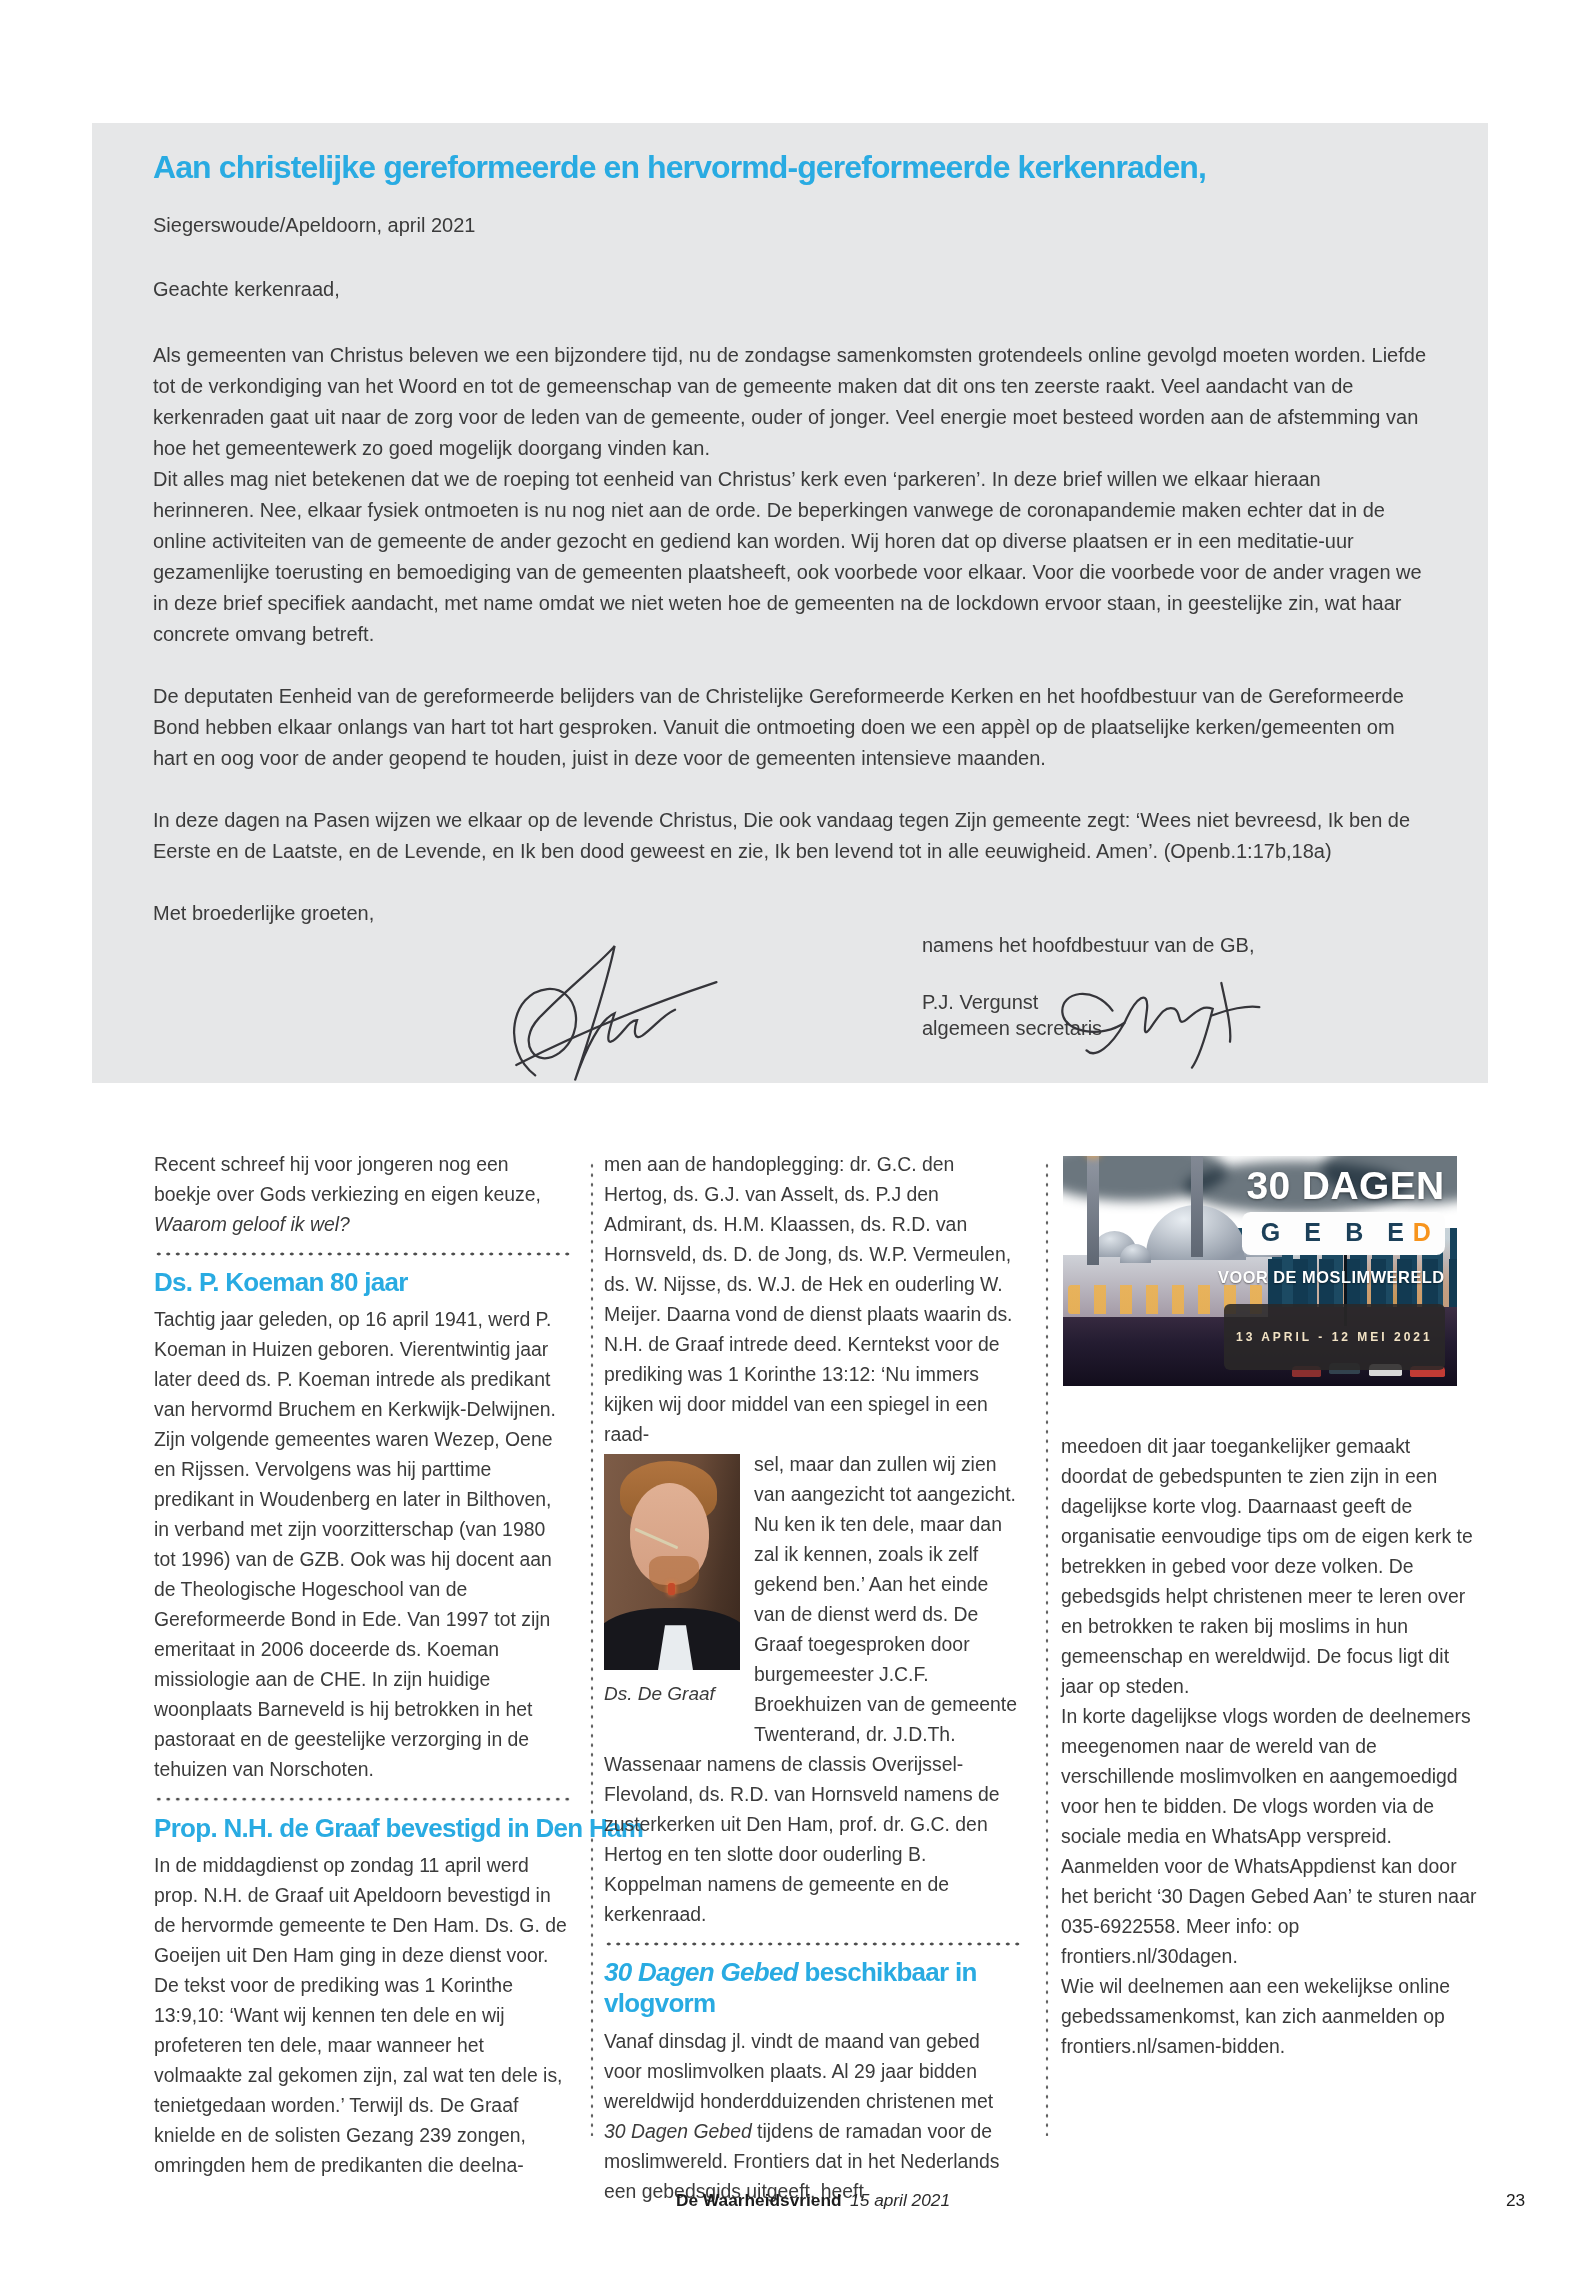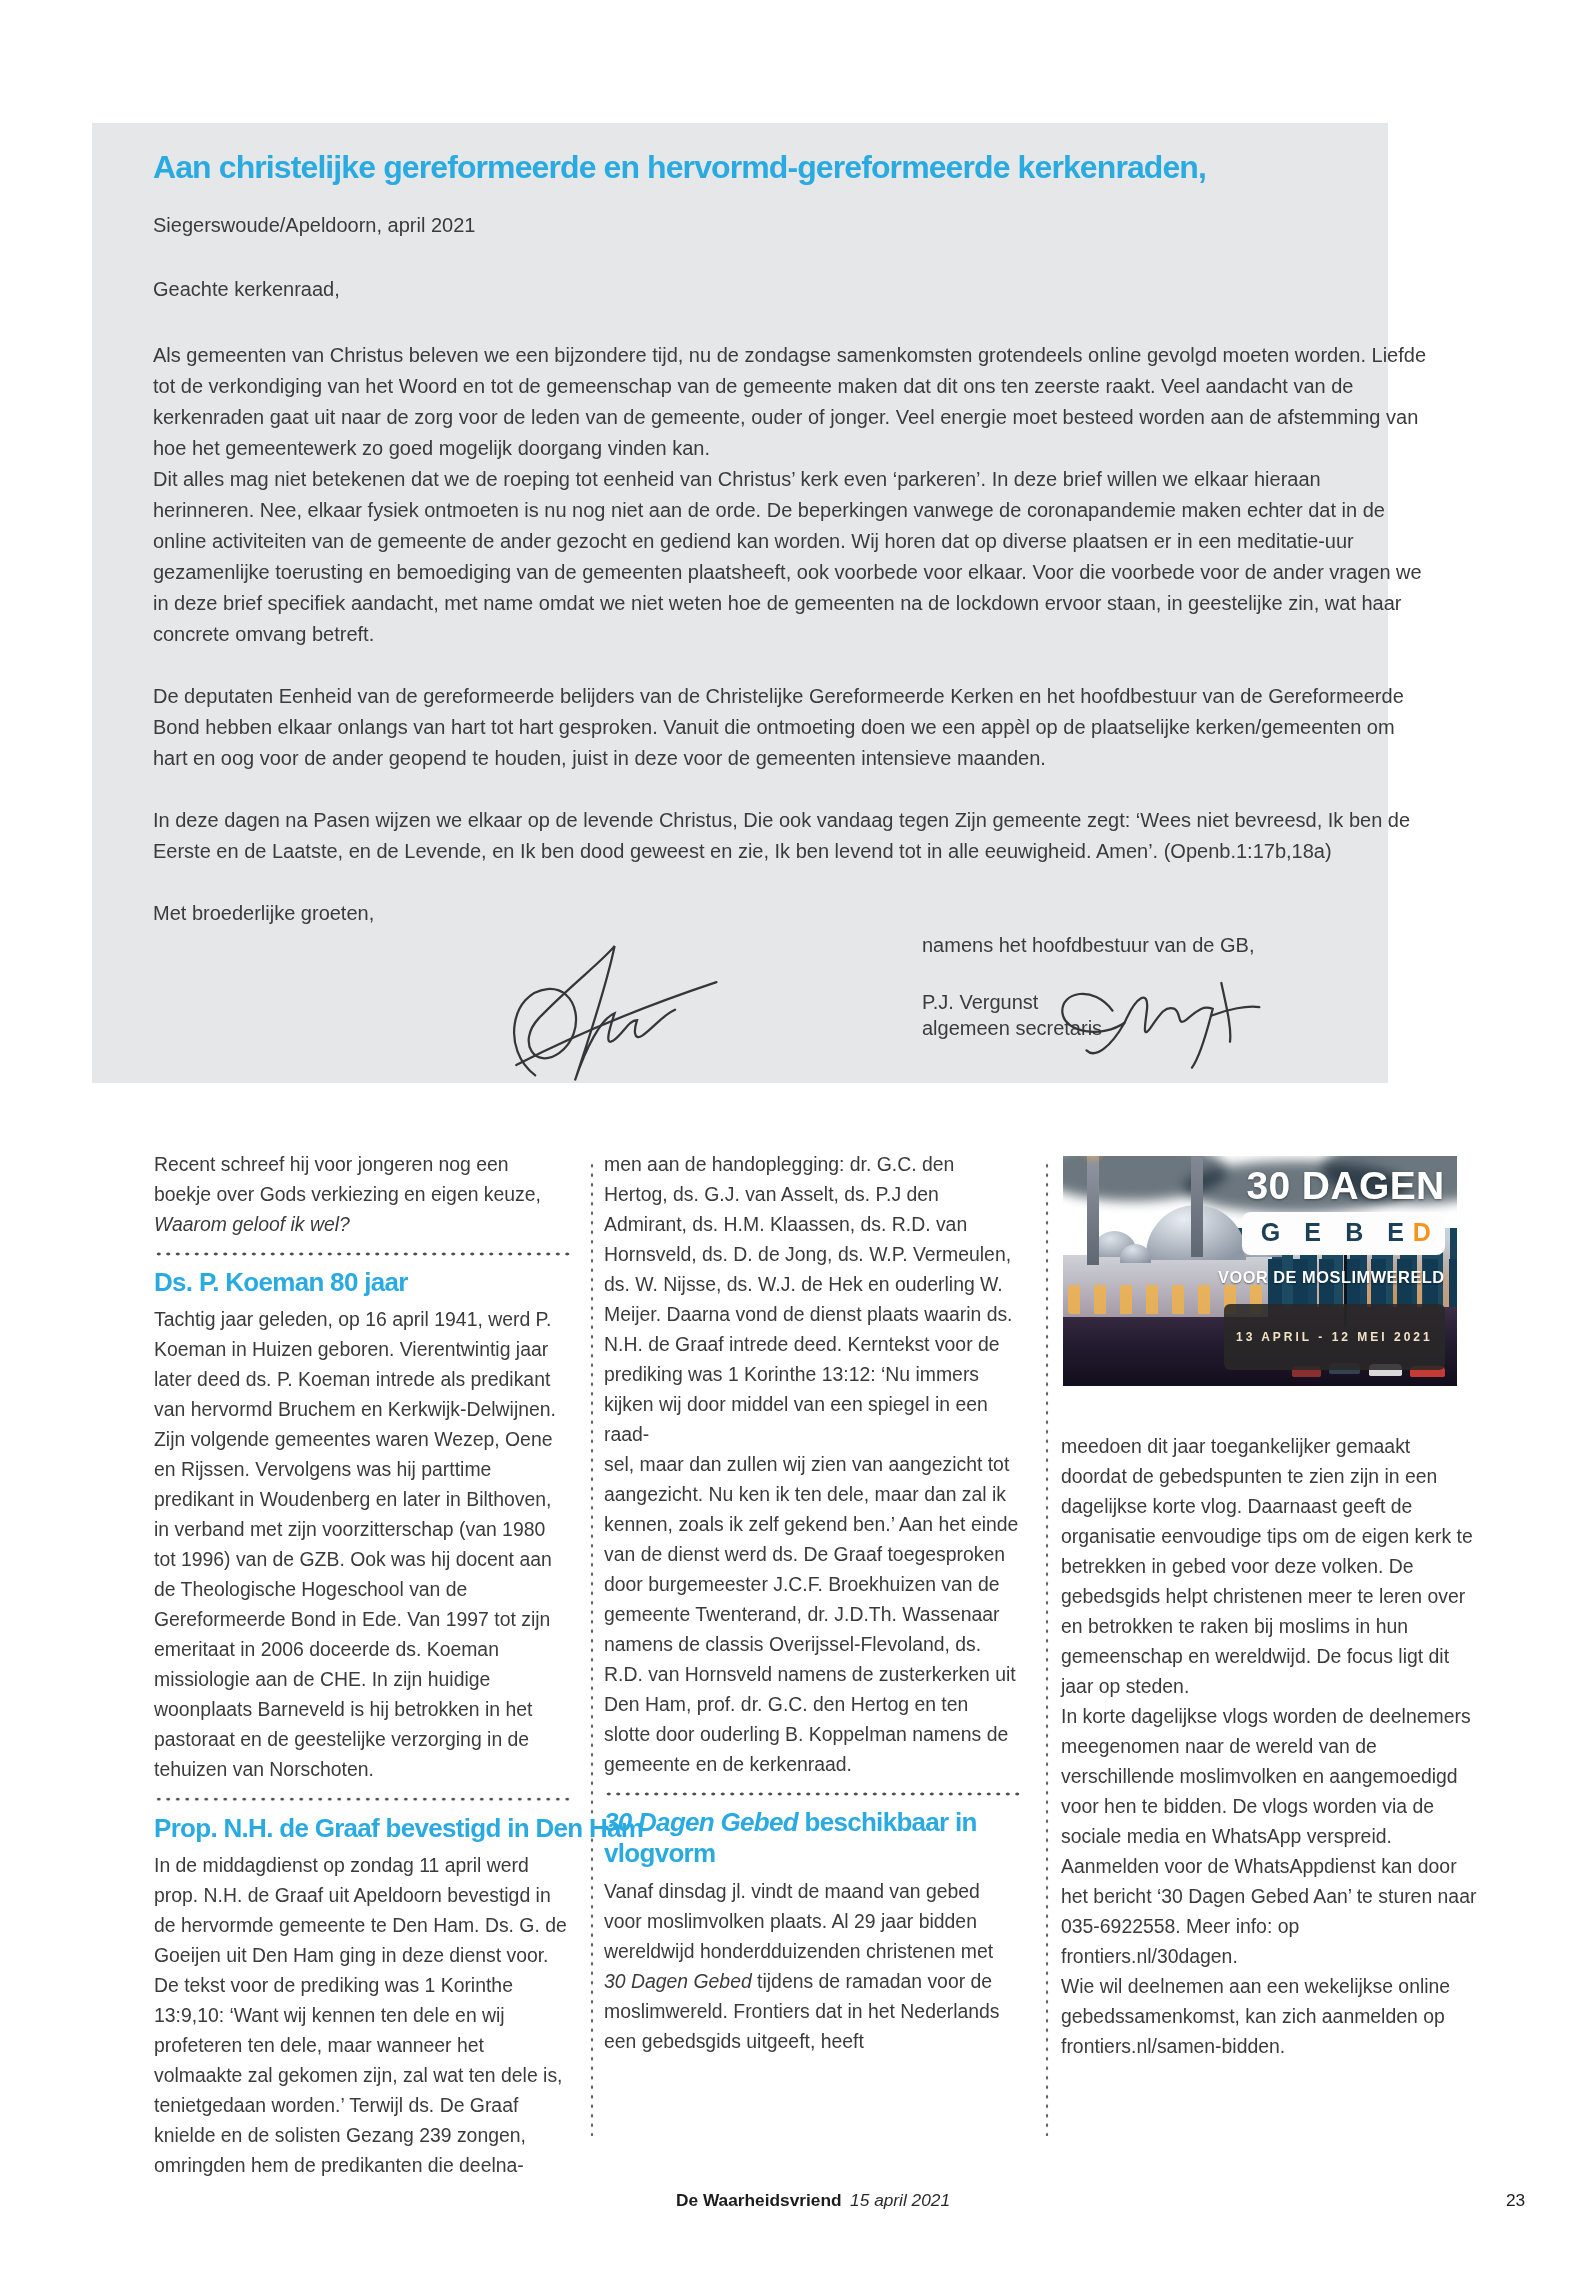--- a/index.html
+++ b/index.html
@@ -1,19 +1,19 @@
 <!DOCTYPE html>
 <html style="font-size:14px"><head>
 <meta charset="utf-8">
 <style>
   html,body{margin:0;padding:0;background:#fff;}
   body{width:1592px;height:2295px;position:relative;font-family:"Liberation Sans","DejaVu Sans",sans-serif;color:#3b3b3b;overflow:hidden;}
 
   
-  .letter-box{position:absolute;left:92px;top:123px;width:1296px;height:960px;background:#e6e7e8;}
+  .letter-box{position:absolute;left:92px;top:123px;width:1396px;height:960px;background:#e6e7e8;}
   .letter-h{position:absolute;left:61px;top:26px;margin:0;font-size:32px;font-weight:bold;letter-spacing:-0.9px;color:#29abe2;white-space:nowrap;}
   .dateline{position:absolute;left:61px;top:91px;font-size:20px;}
   .salutation{position:absolute;left:61px;top:155px;font-size:20px;}
   .letter-body{position:absolute;left:61px;top:217px;width:1274px;font-size:20px;line-height:31px;}
   .letter-body p{margin:0;}
   .para-group{margin-bottom:31px;}
   .closing{margin-top:0;}
   .sig-block{position:absolute;font-size:20px;line-height:26px;}
   .sig-left{left:147px;top:809px;}
   .sig-right{left:830px;top:809px;}
@@ -127,20 +127,32 @@
   <h2 class="art-h">Ds. P. Koeman 80 jaar</h2>
   <p>Tachtig jaar geleden, op 16 april 1941, werd P. Koeman in Huizen geboren. Vierentwintig jaar later deed ds. P. Koeman intrede als predikant van hervormd Bruchem en Kerkwijk-Delwijnen. Zijn volgende gemeentes waren Wezep, Oene en Rijssen. Vervolgens was hij parttime predikant in Woudenberg en later in Bilthoven, in verband met zijn voorzitterschap (van 1980 tot 1996) van de GZB. Ook was hij docent aan de Theologische Hogeschool van de Gereformeerde Bond in Ede. Van 1997 tot zijn emeritaat in 2006 doceerde ds. Koeman missiologie aan de CHE. In zijn huidige woonplaats Barneveld is hij betrokken in het pastoraat en de geestelijke verzorging in de tehuizen van Norschoten.</p>
   <div class="dothr"></div>
   <h2 class="art-h">Prop. N.H. de Graaf bevestigd in Den Ham</h2>
   <p>In de middagdienst op zondag 11 april werd prop. N.H. de Graaf uit Apeldoorn bevestigd in de hervormde gemeente te Den Ham. Ds. G. de Goeijen uit Den Ham ging in deze dienst voor. De tekst voor de prediking was 1 Korinthe 13:9,10: ‘Want wij kennen ten dele en wij profeteren ten dele, maar wanneer het volmaakte zal gekomen zijn, zal wat ten dele is, tenietgedaan worden.’ Terwijl ds. De Graaf knielde en de solisten Gezang 239 zongen, omringden hem de predikanten die deelna-</p>
 </div>
 
 <div class="col col-2">
   <p>men aan de handoplegging: dr. G.C. den Hertog, ds. G.J. van Asselt, ds. P.J den Admirant, ds. H.M. Klaassen, ds. R.D. van Hornsveld, ds. D. de Jong, ds. W.P. Vermeulen, ds. W. Nijsse, ds. W.J. de Hek en ouderling W. Meijer. Daarna vond de dienst plaats waarin ds. N.H. de Graaf intrede deed. Kerntekst voor de prediking was 1 Korinthe 13:12: ‘Nu immers kijken wij door middel van een spiegel in een raad-</p>
   <div>
+    <div class="photo-wrap">
+      <div class="photo">
+        <div class="ph-hair"></div>
+        <div class="ph-face"></div>
+        <div class="ph-beard"></div>
+        <div class="ph-mic"></div>
+        <div class="ph-body"></div>
+        <div class="ph-shirt"></div>
+        <div class="ph-miclight"></div>
+      </div>
+      <div class="caption">Ds. De Graaf</div>
+    </div>
     <p>sel, maar dan zullen wij zien van aangezicht tot aangezicht. Nu ken ik ten dele, maar dan zal ik kennen, zoals ik zelf gekend ben.’ Aan het einde van de dienst werd ds. De Graaf toegesproken door burgemeester J.C.F. Broekhuizen van de gemeente Twenterand, dr. J.D.Th. Wassenaar namens de classis Overijssel-Flevoland, ds. R.D. van Hornsveld namens de zusterkerken uit Den Ham, prof. dr. G.C. den Hertog en ten slotte door ouderling B. Koppelman namens de gemeente en de kerkenraad.</p>
     <div class="clear"></div>
   </div>
   <div class="dothr"></div>
   <h2 class="art-h wrap"><span class="it">30 Dagen Gebed</span><span> beschikbaar in vlogvorm</span></h2>
   <p><span>Vanaf dinsdag jl. vindt de maand van gebed voor moslimvolken plaats. Al 29 jaar bidden wereldwijd honderdduizenden christenen met </span><span class="it">30 Dagen Gebed</span><span> tijdens de ramadan voor de moslimwereld. Frontiers dat in het Nederlands een gebedsgids uitgeeft, heeft</span></p>
 </div>
 
 <div class="col col-3">
   <div class="poster">

